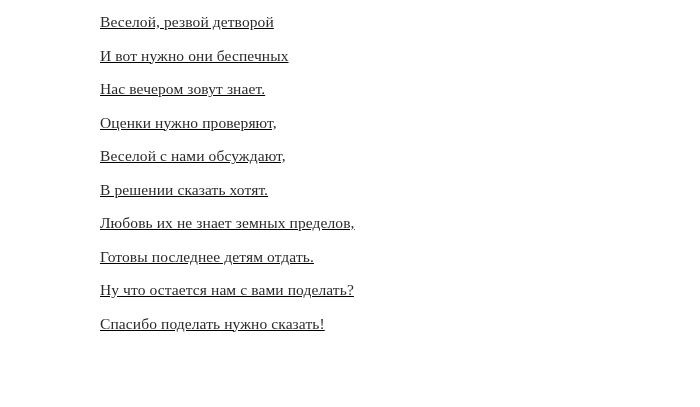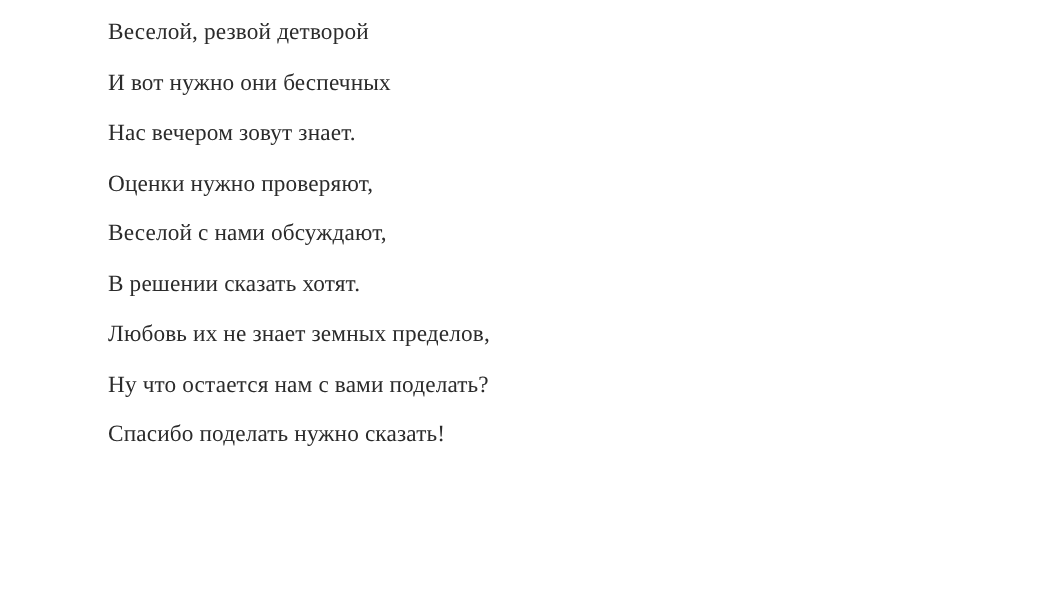--- a/index.html
+++ b/index.html
@@ -8,23 +8,24 @@
     background: #ffffff;
   }
   body {
     width: 700px;
     height: 407px;
     overflow: hidden;
     font-family: "Liberation Serif", serif;
   }
   .poem {
     position: absolute;
-    left: 72px;
+    left: 100px;
     top: 0px;
     width: 600px;
+    text-decoration: underline;
   }
   .poem-line {
     font-family: "Liberation Serif", serif;
     font-size: 15.5px;
     line-height: 33.5px;
     color: #2b2b2b;
     white-space: pre;
     letter-spacing: 0.1px;
   }
   .poem-line:first-child {
@@ -35,15 +36,16 @@
 <body>
 
 <div class="poem">
   <div class="poem-line">Веселой, резвой детворой</div>
   <div class="poem-line">И вот нужно они беспечных</div>
   <div class="poem-line">Нас вечером зовут знает.</div>
   <div class="poem-line">Оценки нужно проверяют,</div>
   <div class="poem-line">Веселой с нами обсуждают,</div>
   <div class="poem-line">В решении сказать хотят.</div>
   <div class="poem-line">Любовь их не знает земных пределов,</div>
+  <div class="poem-line">Готовы последнее детям отдать.</div>
   <div class="poem-line">Ну что остается нам с вами поделать?</div>
   <div class="poem-line">Спасибо поделать нужно сказать!</div>
 </div>
 
 </body></html>

